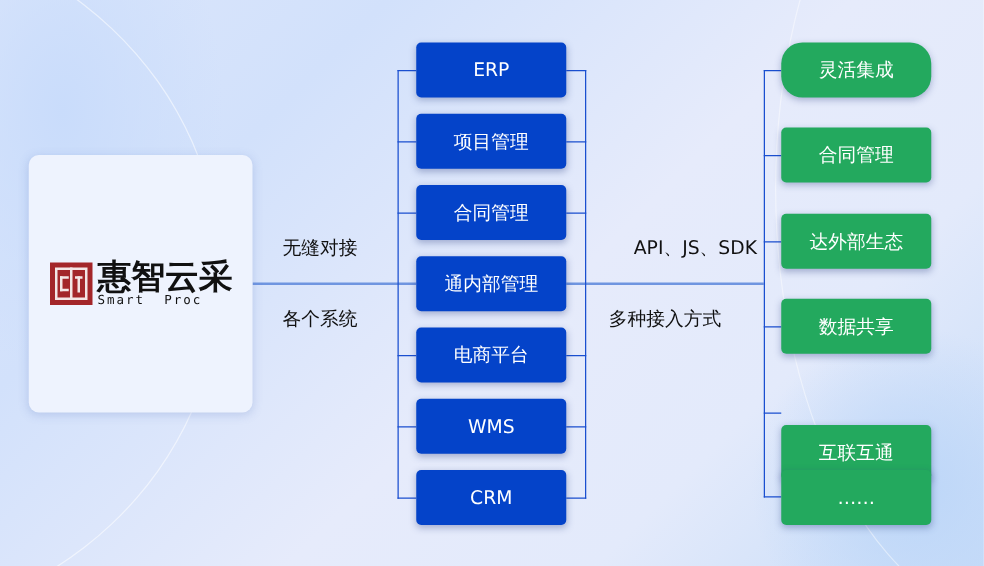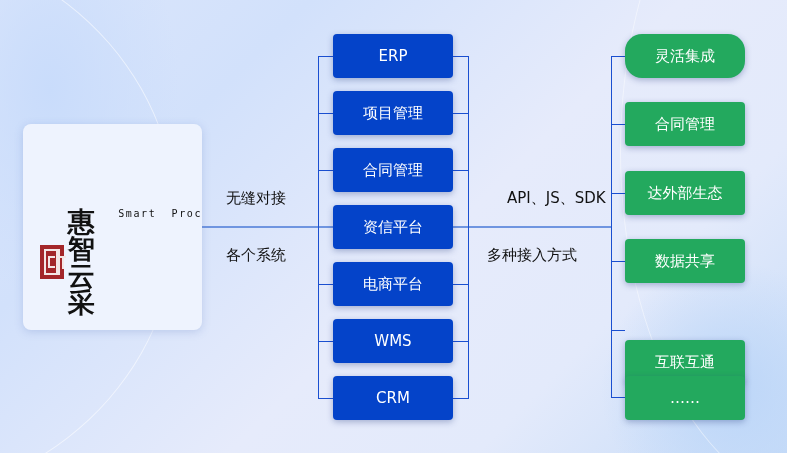--- a/index.html
+++ b/index.html
@@ -8,21 +8,21 @@
     background:linear-gradient(135deg,#dbe6fb 0%,#d2e1fb 25%,#e6ebfb 55%,#e3eafb 75%,#c7dcf8 100%);}
   .glow{position:absolute;border-radius:50%;pointer-events:none;}
   .g1{left:-80px;top:-120px;width:260px;height:420px;background:radial-gradient(ellipse,#c9dcfb 0%,rgba(201,220,251,0) 70%);}
   .g2{left:600px;top:260px;width:260px;height:260px;background:radial-gradient(ellipse,#bcd6f8 0%,rgba(188,214,248,0) 70%);}
   .arc{position:absolute;border:1px solid rgba(255,255,255,0.55);border-radius:50%;pointer-events:none;}
   .logo-card{position:absolute;left:23px;top:124px;width:179px;height:206px;background:#eef3fe;border-radius:8px;box-shadow:0 2px 8px rgba(90,120,190,0.25);}
   .logo{position:absolute;left:17px;top:84px;display:flex;align-items:center;}
   .logo-mark{width:34px;height:34px;background:#a3262a;position:relative;box-sizing:border-box;}
   .logo-mark .in{position:absolute;left:4px;top:4px;right:4px;bottom:4px;border:2px solid #f3e6e6;}
   .logo-mark .bar{position:absolute;background:#f3e6e6;}
-  .logo-text{margin-left:4px;display:flex;flex-direction:row;line-height:1;}
+  .logo-text{margin-left:4px;display:flex;flex-direction:column;line-height:1;}
   .logo-cn{font-size:27px;font-weight:bold;color:#111;letter-spacing:0px;}
   .logo-en{font-family:"DejaVu Sans Mono","Liberation Mono",monospace;font-size:10px;color:#111;letter-spacing:1.6px;margin-top:1px;white-space:pre;}
   .lbl{position:absolute;font-size:15px;color:#111;white-space:nowrap;}
   .box{position:absolute;width:120px;height:44px;border-radius:4px;color:#fff;font-size:15px;display:flex;align-items:center;justify-content:center;box-shadow:0 2px 6px rgba(40,60,130,0.35);}
   .blue{background:#0443c9;}
   .green{background:#23a95e;}
   .line{position:absolute;}
   .hmain{background:#6f95e0;height:2px;}
   .dark{background:#1a4fd0;}
 </style>
@@ -91,21 +91,21 @@
 <div class="box blue" style="left:333px;top:34px;">
     <span>ERP</span>
   </div>
 <div class="box blue" style="left:333px;top:91px;">
     <span>项目管理</span>
   </div>
 <div class="box blue" style="left:333px;top:148px;">
     <span>合同管理</span>
   </div>
 <div class="box blue" style="left:333px;top:205px;">
-    <span>资信平台</span>
+    <span>通内部管理</span>
   </div>
 <div class="box blue" style="left:333px;top:262px;">
     <span>电商平台</span>
   </div>
 <div class="box blue" style="left:333px;top:319px;">
     <span>WMS</span>
   </div>
 <div class="box blue" style="left:333px;top:376px;">
     <span>CRM</span>
   </div>

